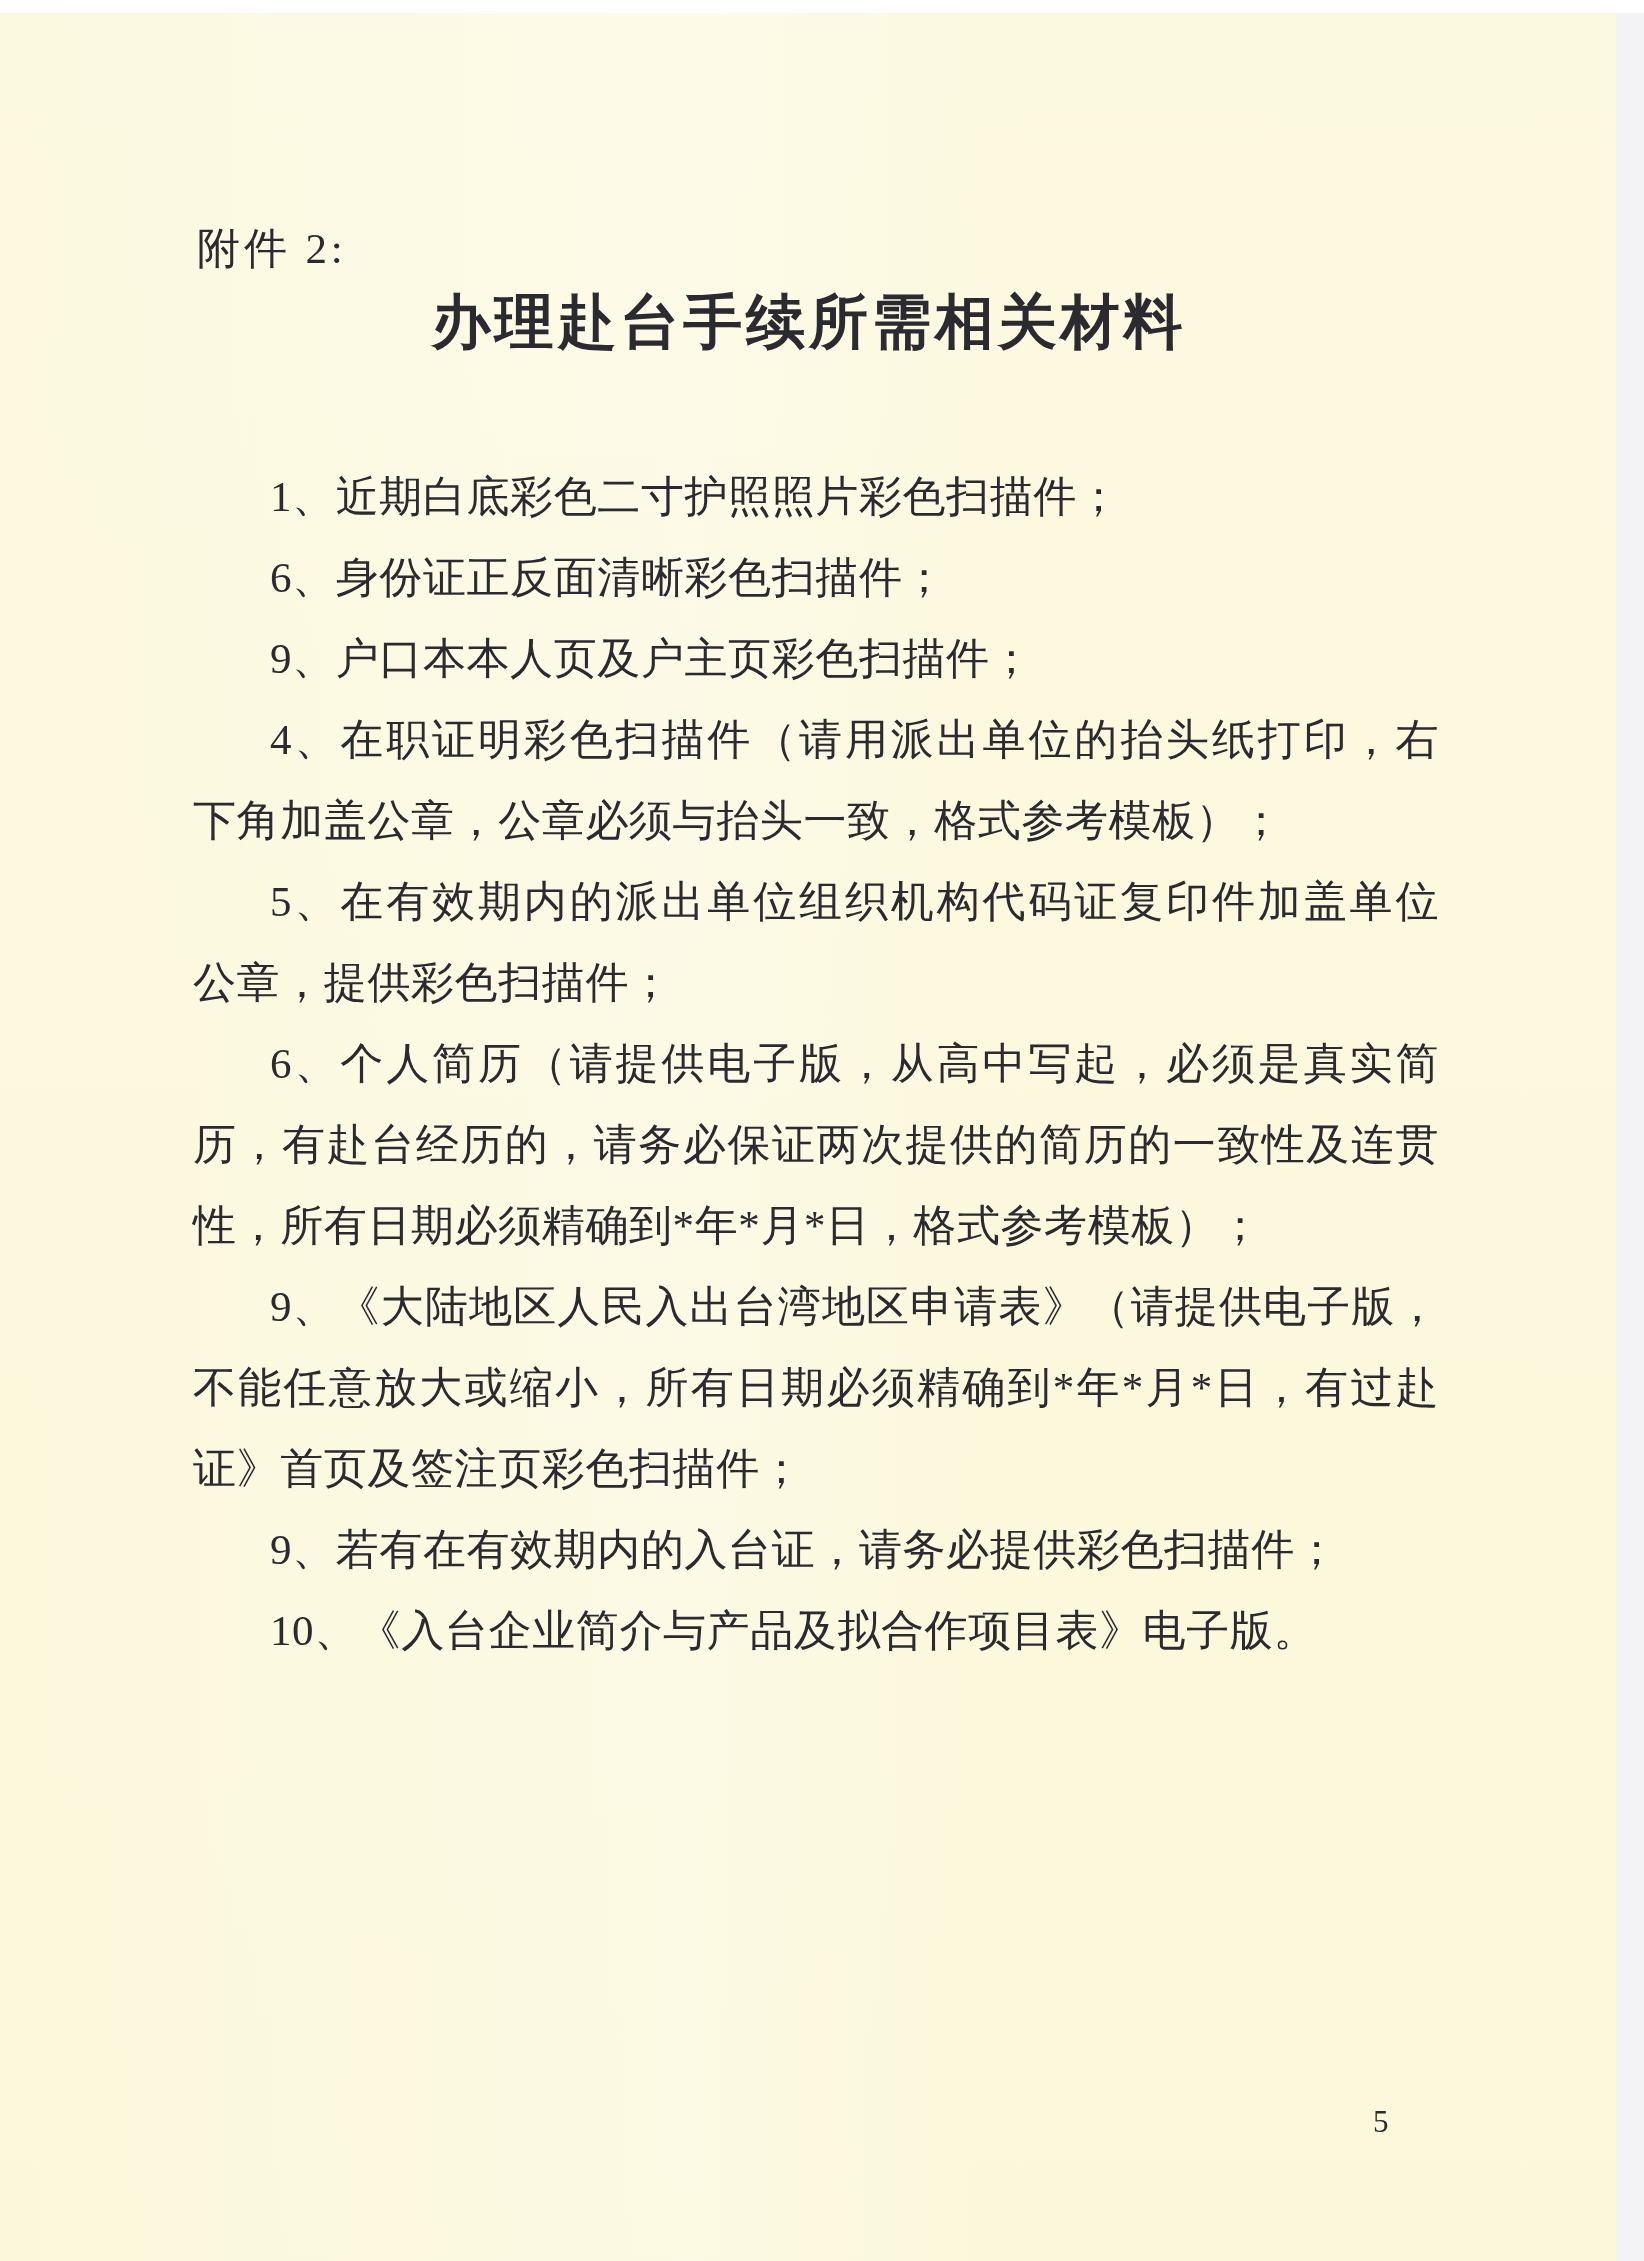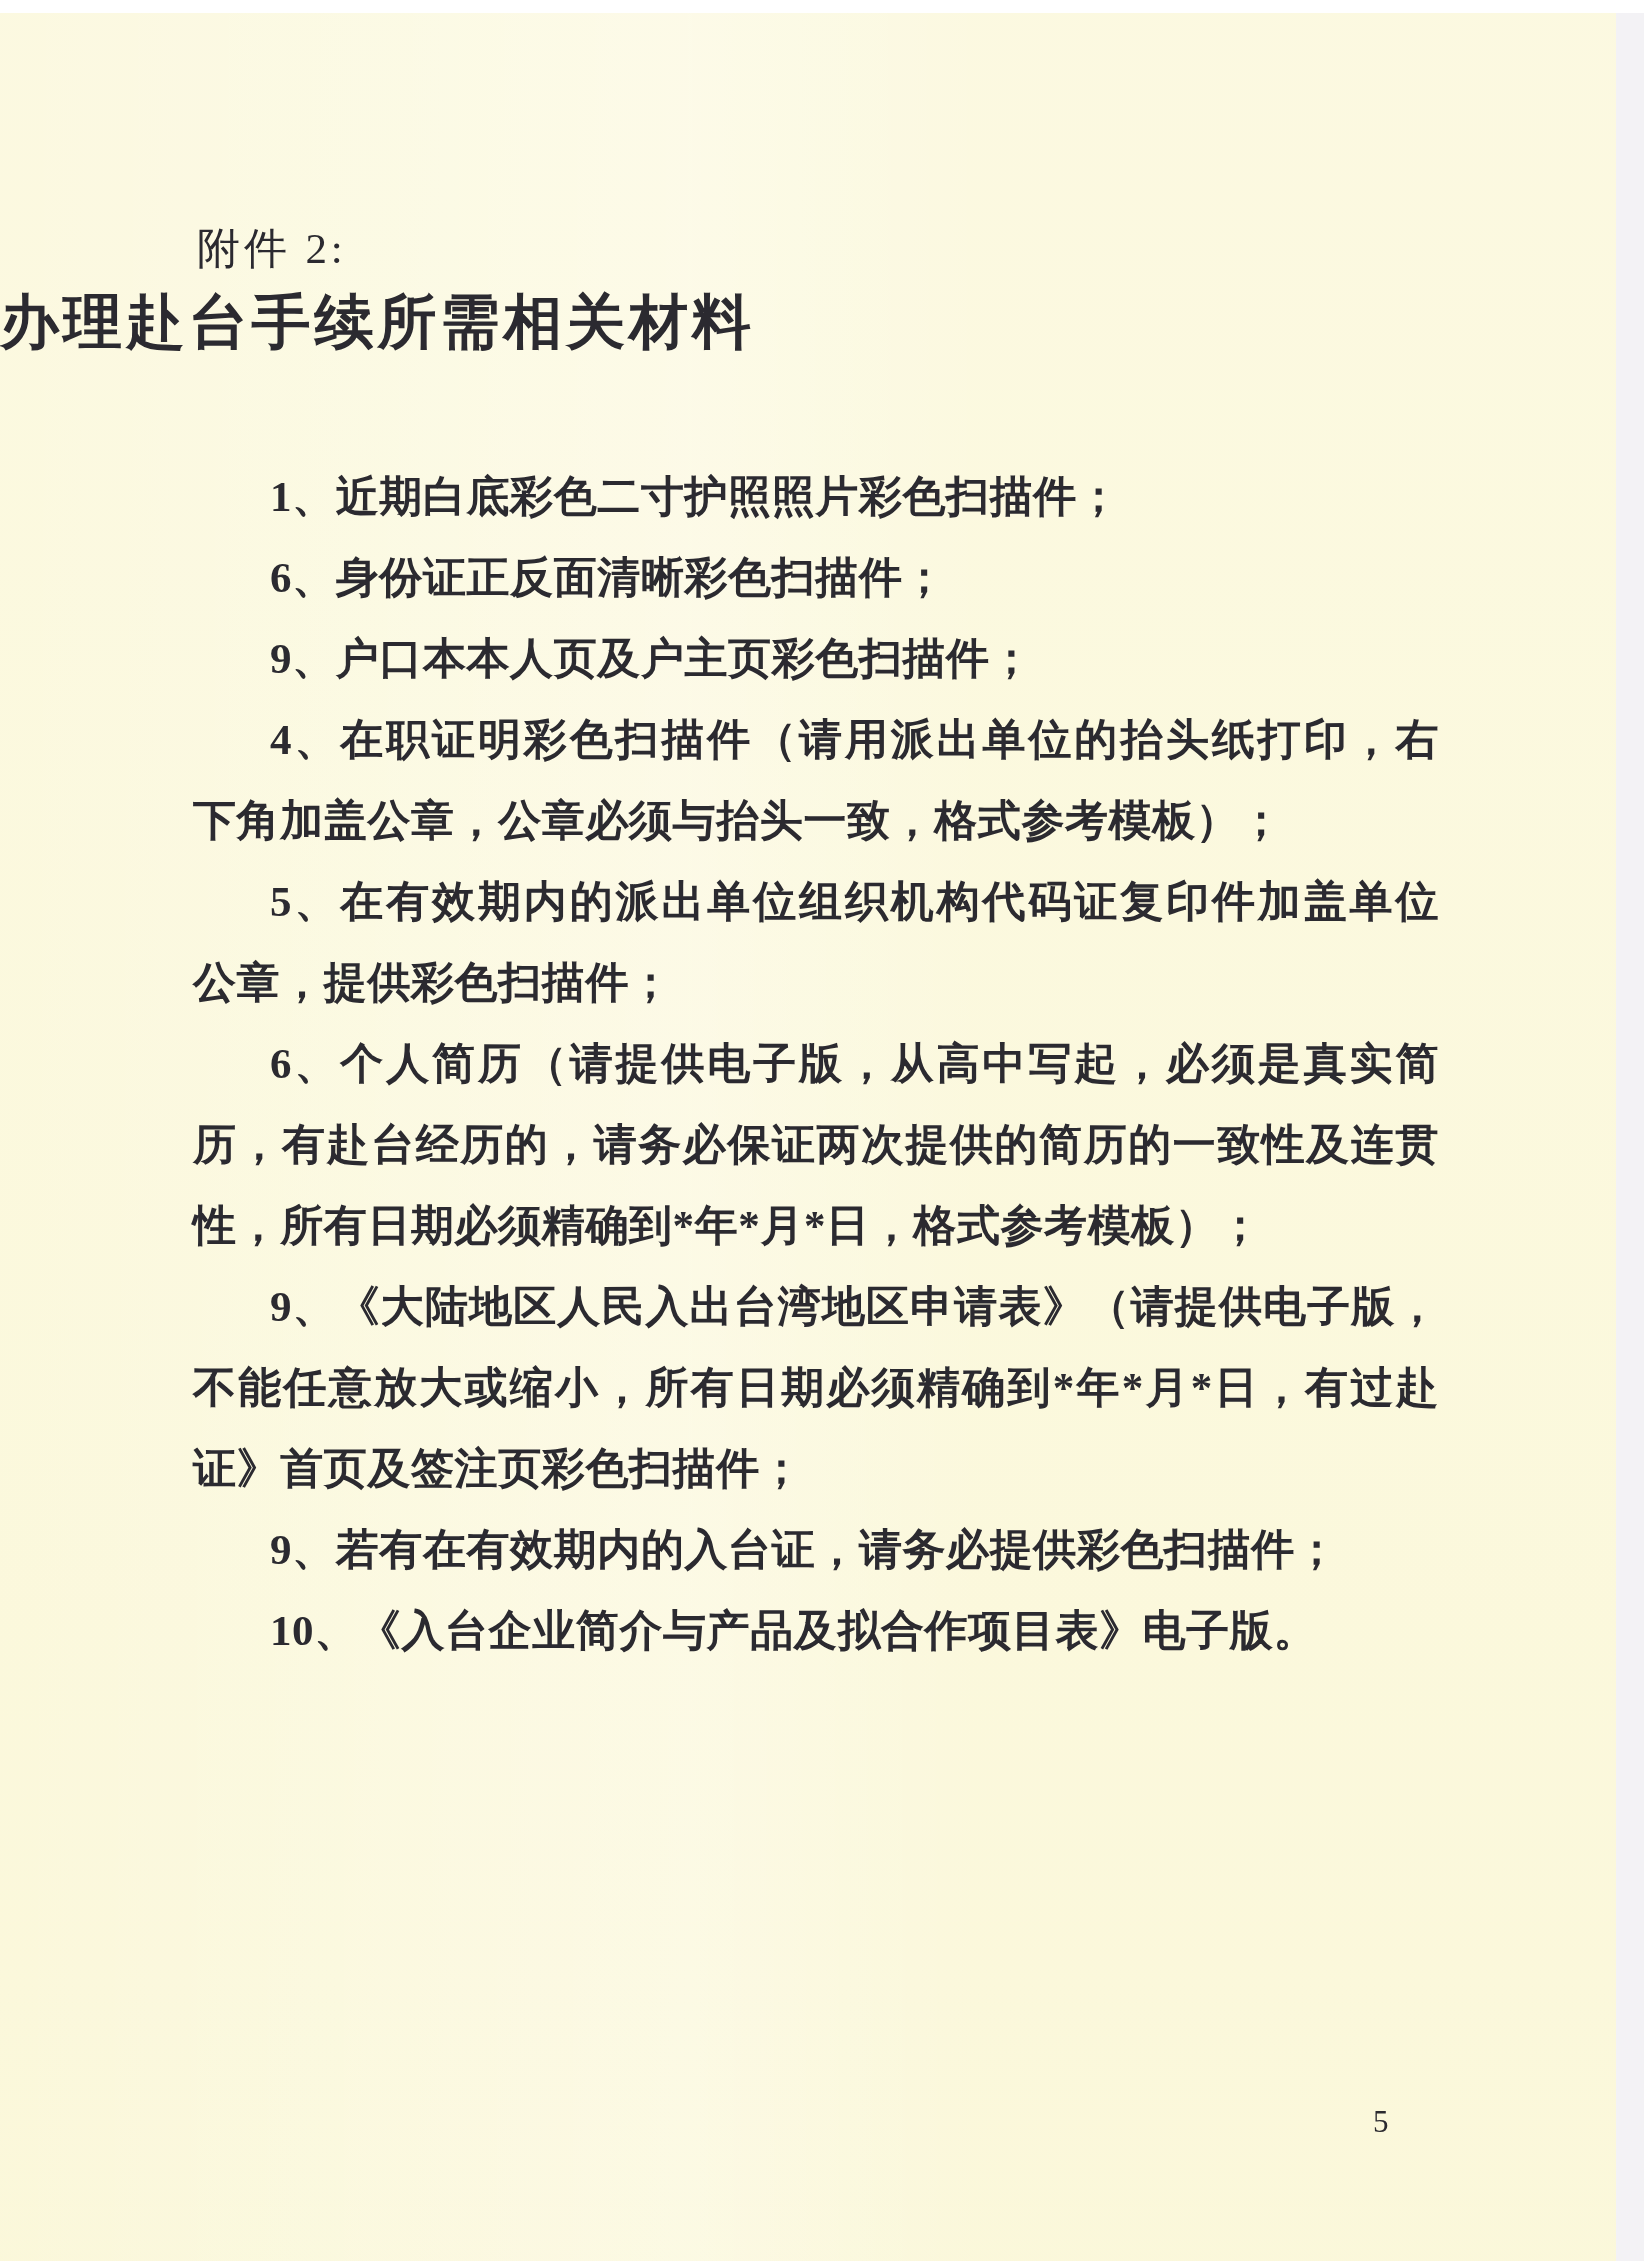--- a/index.html
+++ b/index.html
@@ -25,34 +25,33 @@
   }
 
   .attachment-label {
     position:absolute; left:197px; top:213px;
     font-size:43px; line-height:45px; letter-spacing:3.9px;
     white-space:nowrap;
   }
 
   .doc-title {
     position:absolute; left:0; top:276px; width:1618px;
-    text-align:left;
+    text-align:center;
     font-size:59px; line-height:67px; font-weight:bold;
     letter-spacing:3.9px;
     white-space:nowrap;
   }
 
   .doc-body {
     position:absolute; left:193px; top:443px; width:1246px;
     font-size:43px;
   }
   .line {
     height:81px; line-height:81px;
     letter-spacing:0.6px;
-    font-weight:bold;
   }
   .line.first { text-indent:77px; }
   .line.full  { text-align:justify; text-align-last:justify; }
 
   .page-number {
     position:absolute; left:1373px; top:2092px;
     font-size:31px; line-height:34px;
   }
 </style>
 </head>

